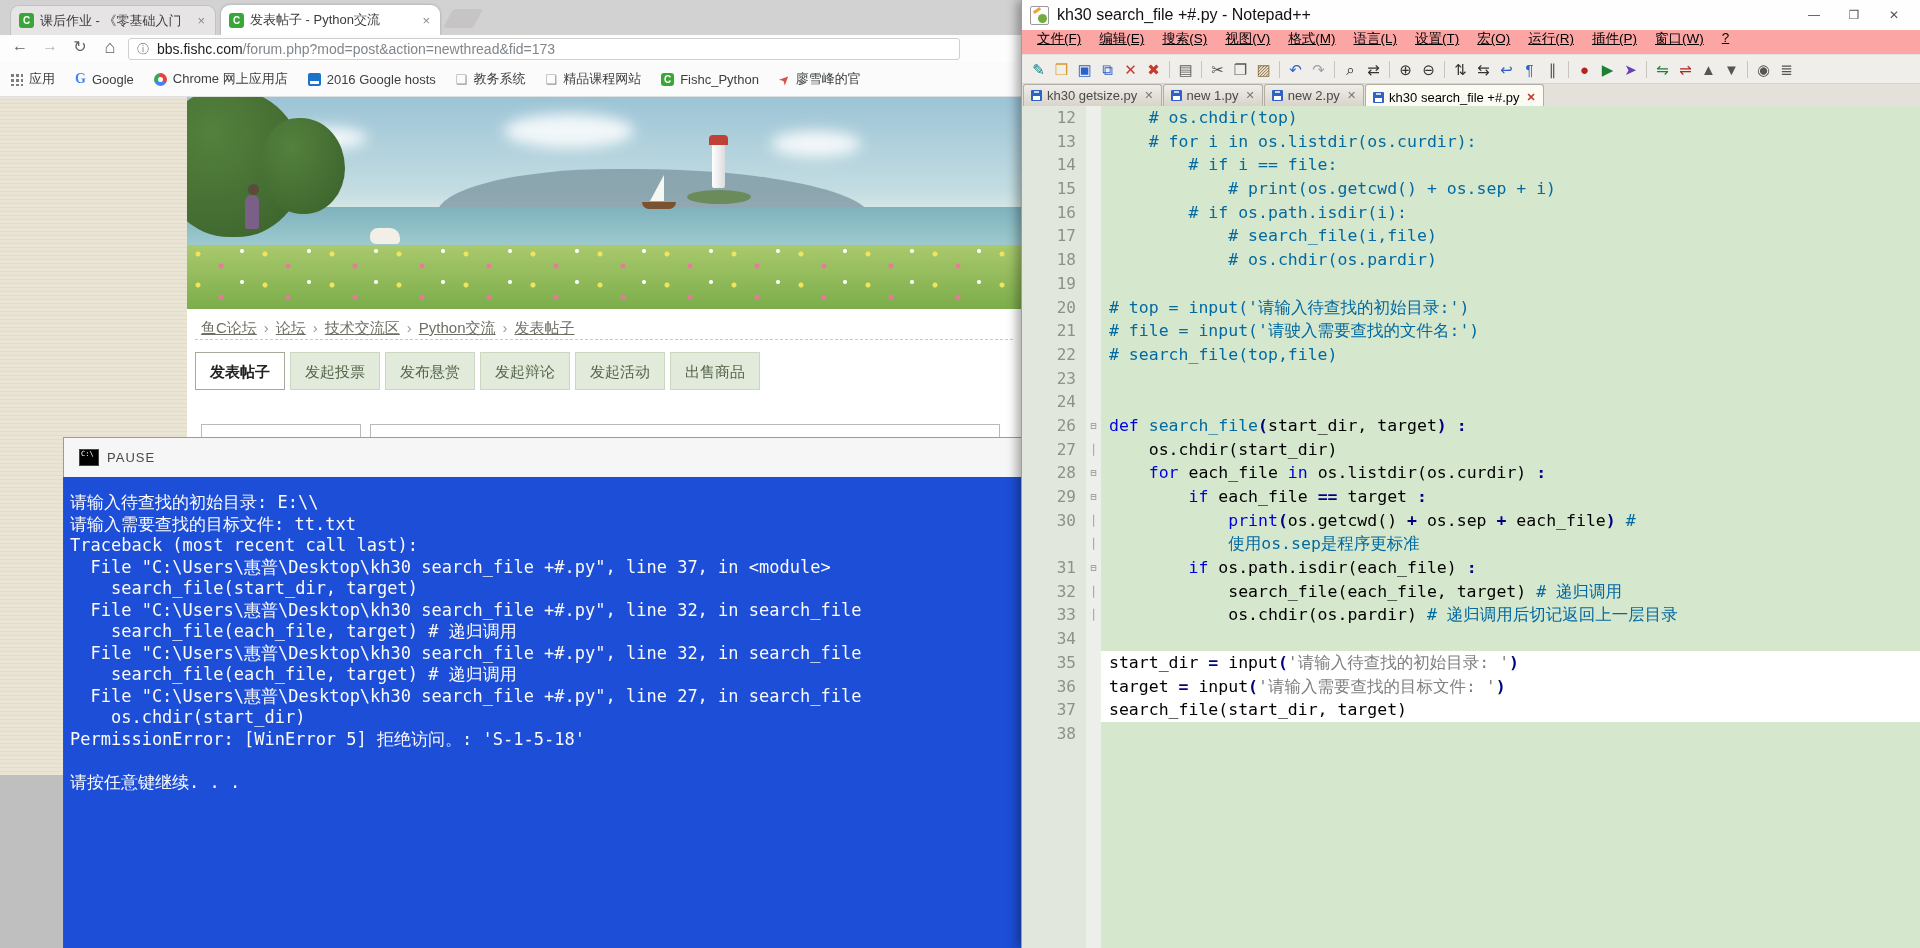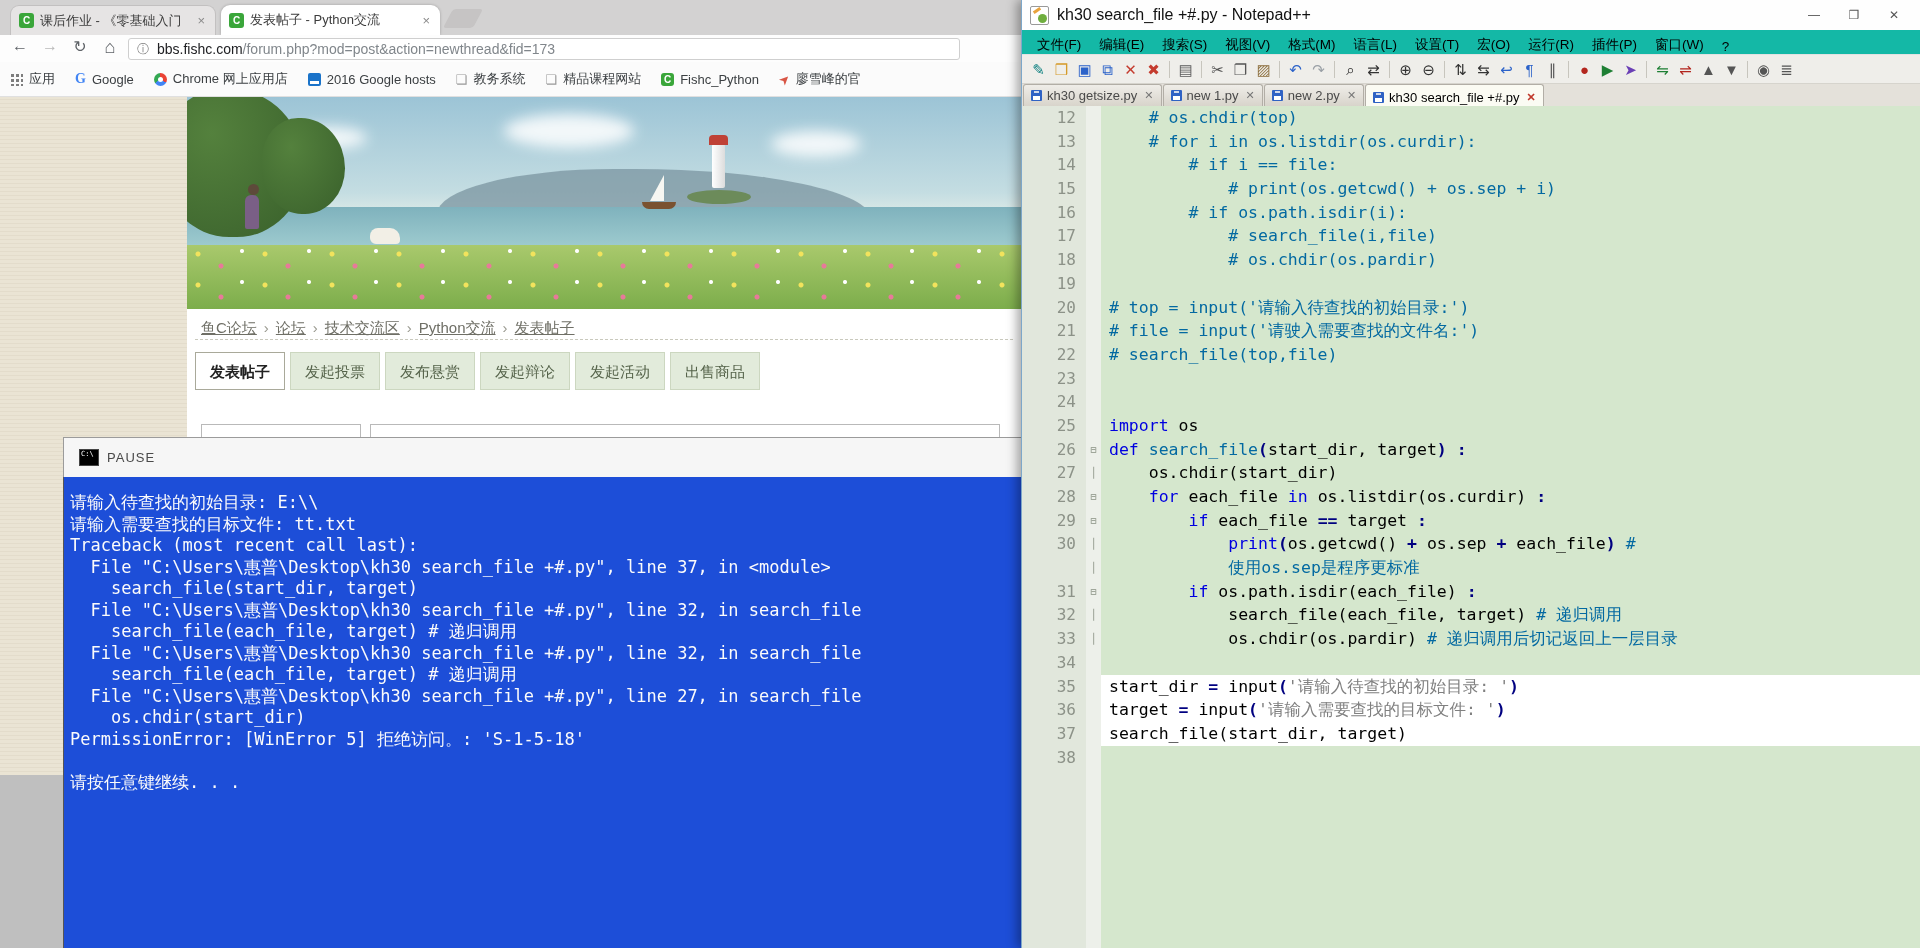--- a/index.html
+++ b/index.html
@@ -104,21 +104,21 @@
   
   .npp{position:absolute;left:1021px;top:0;width:899px;height:948px;background:#f3f3f3;
     border-left:1px solid #7da7c9;box-shadow:-4px 0 10px rgba(0,0,0,.35);box-sizing:border-box;}
   .npp-title{height:30px;background:#fefefe;display:flex;align-items:center;padding-left:8px;}
   .nppico{width:17px;height:17px;background:#fff;border:1px solid #999;border-radius:2px;position:relative;margin-right:8px;}
   .nppico::before{content:"";position:absolute;right:1px;bottom:1px;width:9px;height:9px;border-radius:50%;background:#6fae3e;}
   .nppico::after{content:"";position:absolute;left:2px;top:2px;width:8px;height:3px;background:#e8a33d;transform:rotate(-35deg);}
   .npp-title .tt{font-size:16px;color:#111;flex:1;}
   .winctl{display:flex;margin-right:6px;}
   .winctl span{width:40px;text-align:center;font-size:12px;color:#555;}
-  .npp-menu{height:24px;background:#14b8a6;display:flex;align-items:flex-end;padding-left:6px;}
+  .npp-menu{height:24px;background:#fca5a5;display:flex;align-items:flex-start;padding-left:6px;text-decoration:underline;}
   .mitem{font-size:13.5px;color:#000;padding:0 9px;}
   .npp-toolbar{height:28px;background:#efeeea;border-top:1px solid #e2e2e2;border-bottom:1px solid #d6d4cd;
     display:flex;align-items:center;padding-left:5px;}
   .tico{width:23px;height:21px;text-align:center;font-size:15px;line-height:21px;border-radius:2px;}
   .tsep{width:1px;height:17px;background:#c7c5bd;margin:0 4px;}
   .npp-tabs{height:24px;background:#e4e1da;border-bottom:1px solid #bdb9b1;display:flex;align-items:flex-start;padding-left:1px;}
   .ntab{height:21px;display:flex;align-items:center;padding:0 7px;margin-right:1px;font-size:13px;color:#4a4a4a;
     background:linear-gradient(#efede8,#d8d4cb);border:1px solid #b2aea6;border-bottom:none;border-radius:3px 3px 0 0;}
   .ntab.active{height:24px;background:#fbfbf3;color:#000;}
   .floppy{width:11px;height:11px;background:#2f62c4;position:relative;margin-right:5px;border-radius:1px;}
@@ -412,25 +412,20 @@
         <span class="gut">23</span>
         <span class="fold"></span>
         <div class="codeln"> </div>
       </div>
       <div class="crow">
         <span class="gut">24</span>
         <span class="fold"></span>
         <div class="codeln"> </div>
       </div>
       <div class="crow">
-        <span class="gut">25</span>
-        <span class="fold"></span>
-        <div class="codeln"><span class="tok-k">import</span><span class="tok-d"> os</span></div>
-      </div>
-      <div class="crow">
         <span class="gut">26</span>
         <span class="fold">⊟</span>
         <div class="codeln"><span class="tok-k">def</span><span class="tok-d"> </span><span class="tok-f">search_file</span><span class="tok-o">(</span><span class="tok-d">start_dir, target</span><span class="tok-o">) :</span></div>
       </div>
       <div class="crow">
         <span class="gut">27</span>
         <span class="fold">│</span>
         <div class="codeln"><span class="tok-d">    os.chdir(start_dir)</span></div>
       </div>
       <div class="crow">

